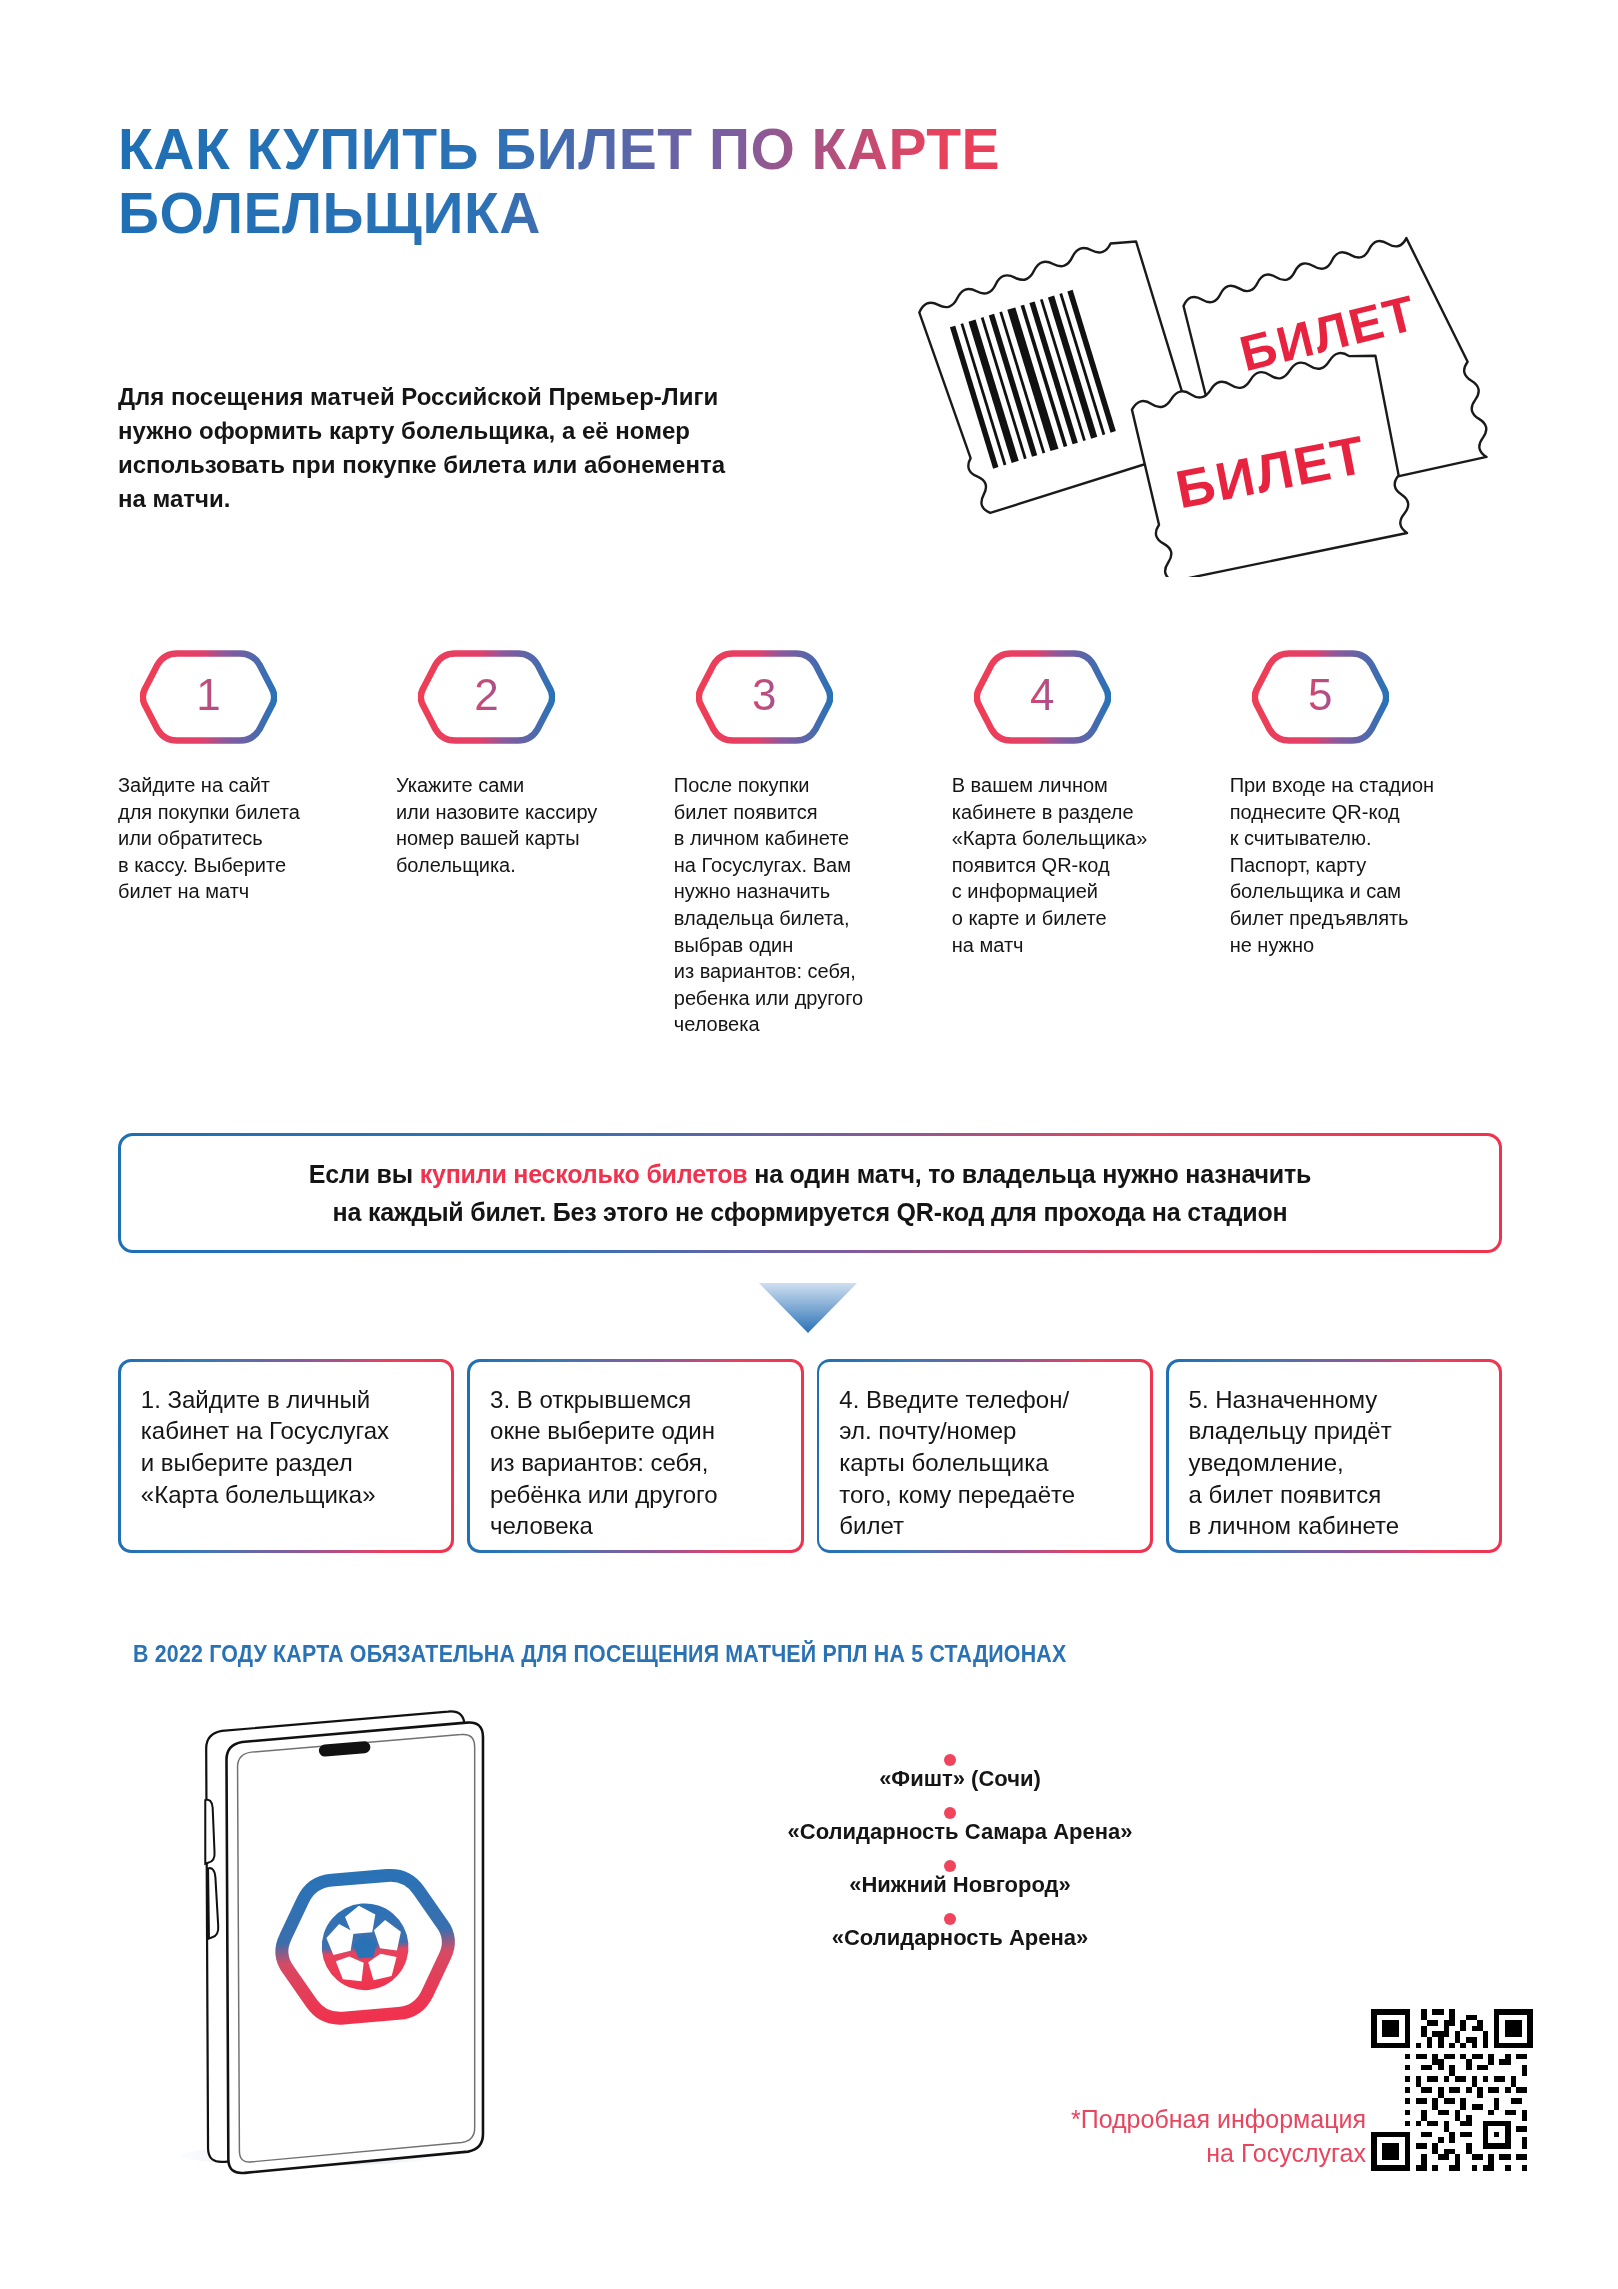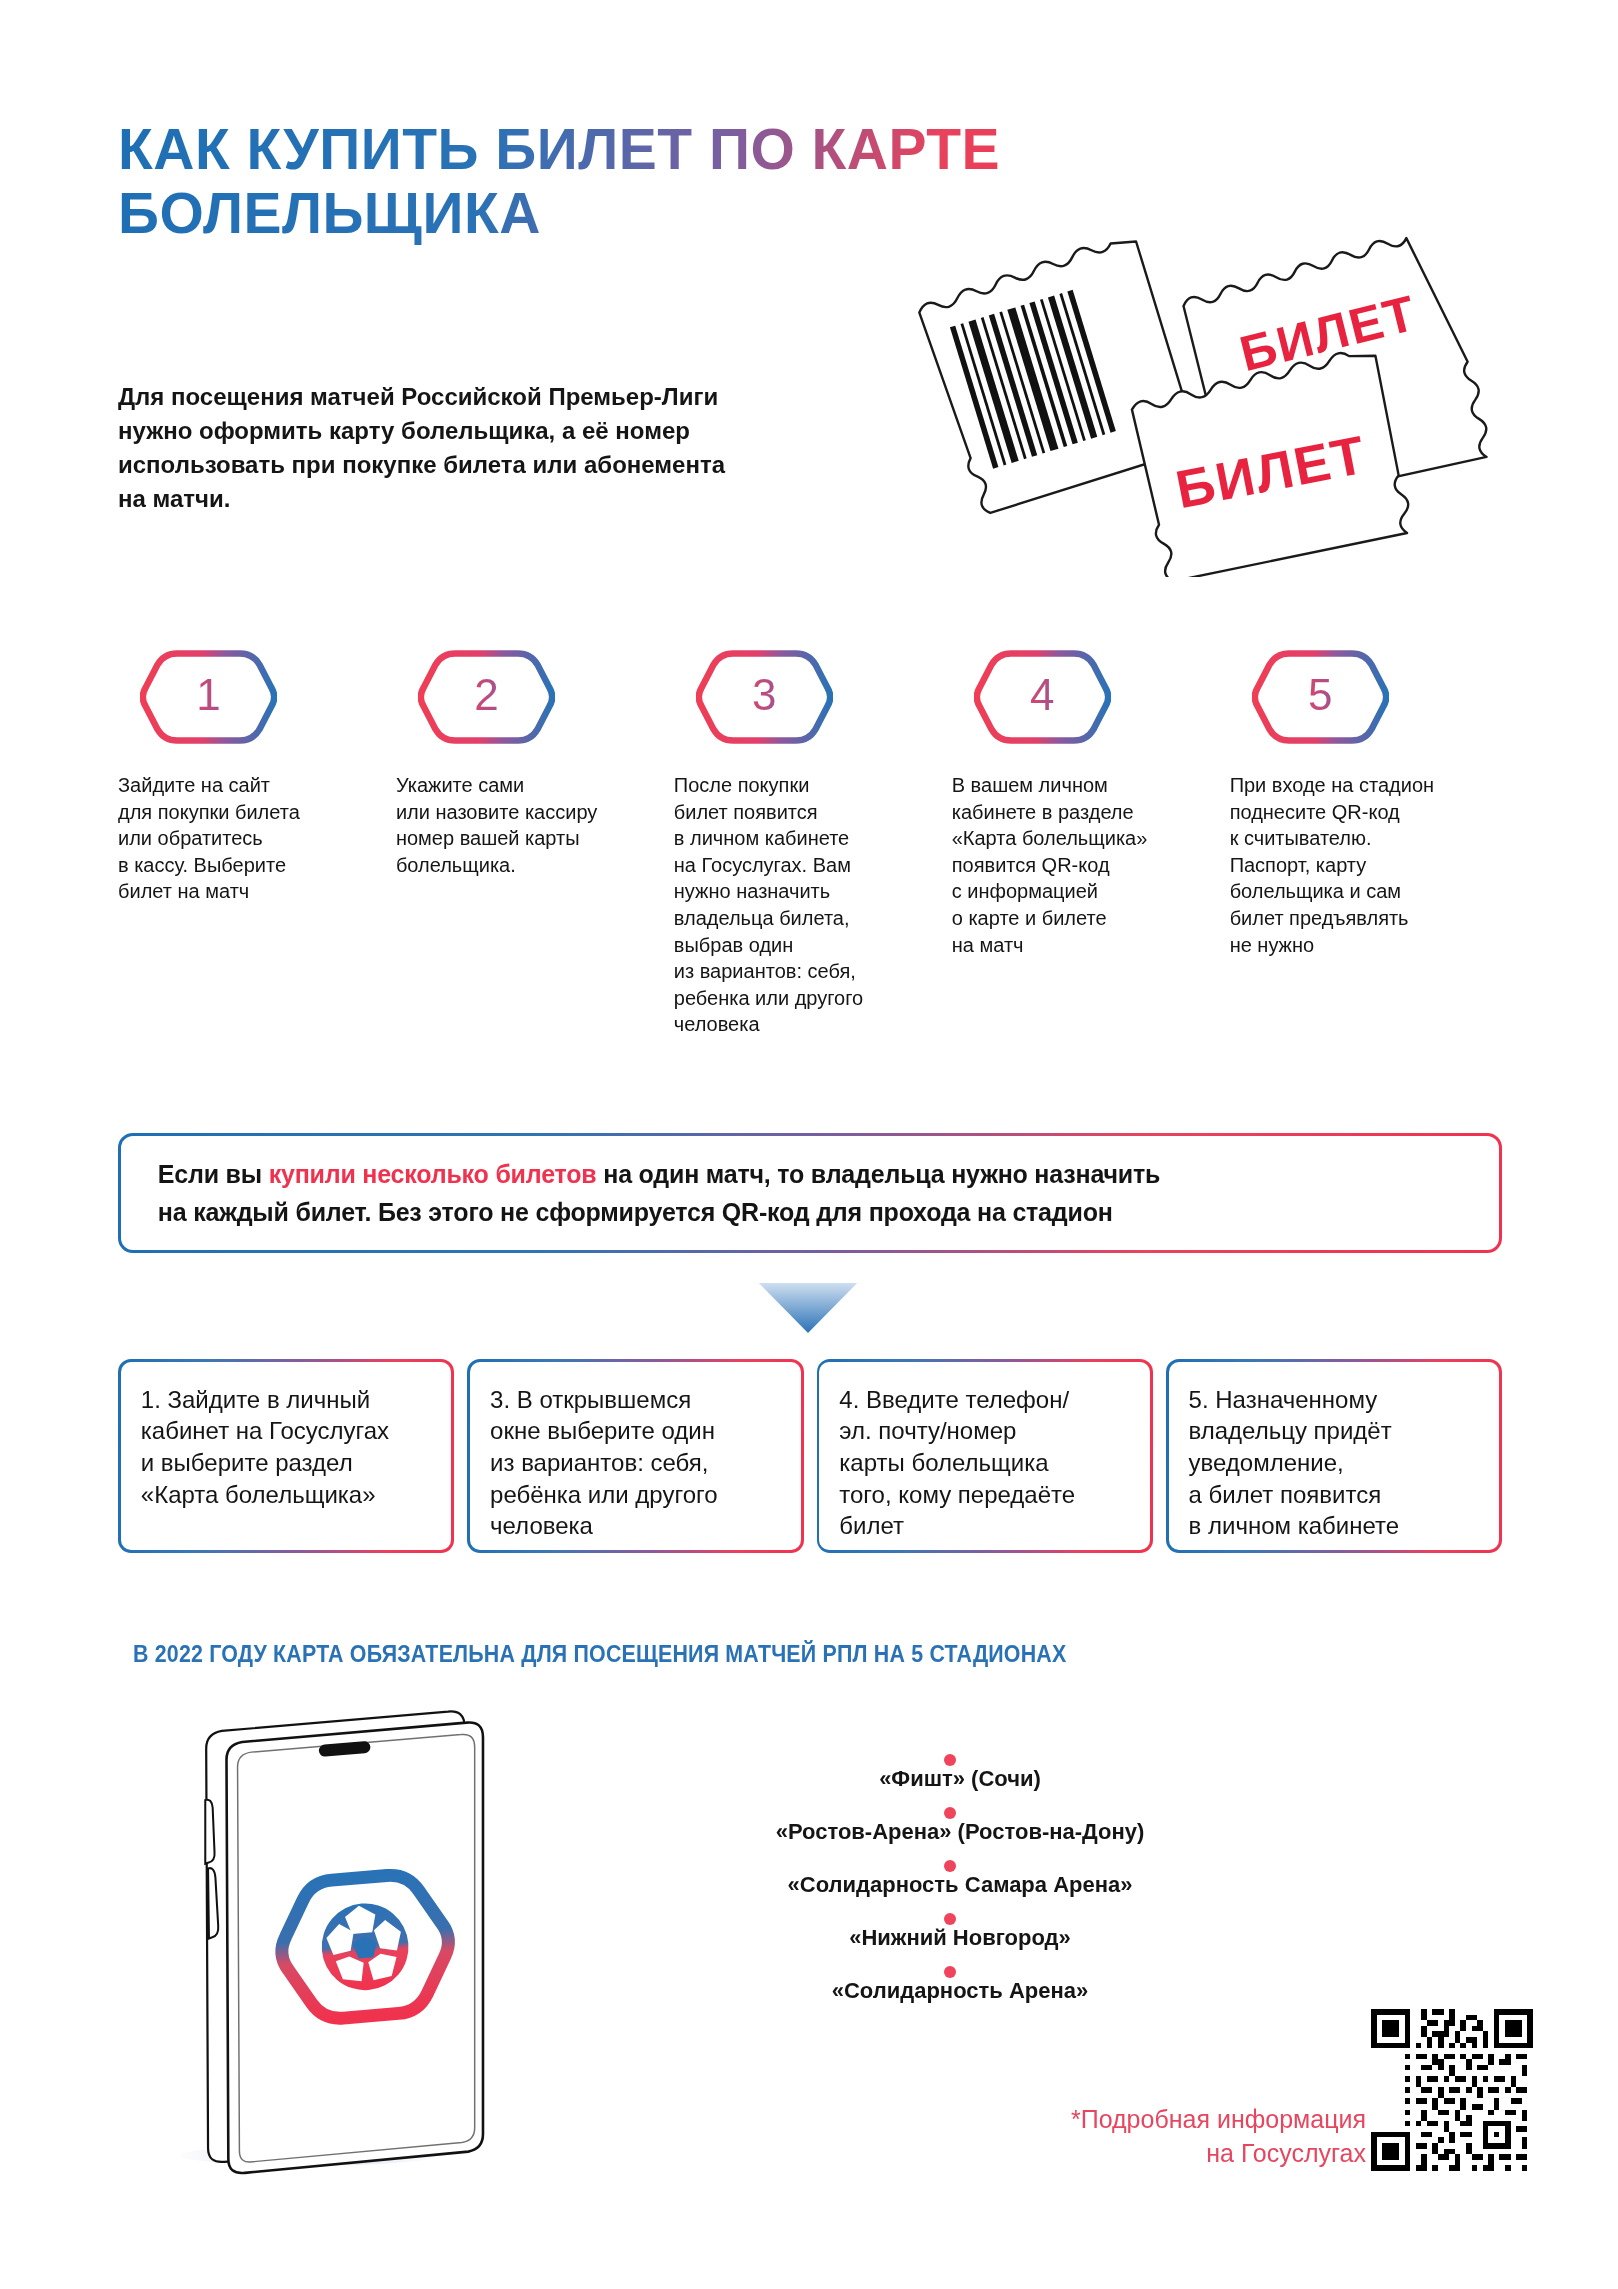--- a/index.html
+++ b/index.html
@@ -63,21 +63,21 @@
 
   
   .callout {
     position: absolute; left: 118px; top: 1133px; width: 1384px; height: 120px;
     border-radius: 14.8px;
     padding: 2.8px;
     background: linear-gradient(90deg, #1f6fb4 0%, #2f74b4 30%, #7a5d9f 52%, #e8435f 74%, #f0324e 100%);
   }
   .callout-inner {
     width: 100%; height: 100%; background: #fff; border-radius: 12px;
-    display: flex; flex-direction: column; align-items: flex-start; justify-content: center;
+    display: flex; flex-direction: column; align-items: center; justify-content: center;
     text-align: center;
     font-size: 25px; font-weight: 700; line-height: 1.52; color: #141414;
     letter-spacing: -0.2px;
     padding: 0 37px;
   }
   .callout-hl { color: #f0324e; }
 
   
   .arrow { position: absolute; left: 757px; top: 1281px; width: 102px; height: 54px; }
 
@@ -411,24 +411,20 @@
 
         <path d="M0,-9 L13,0 L8,15 L-8,15 L-13,0 Z" fill="#2a72b6"></path>
       </g>
     </svg>
   </div>
 
   <div class="stadium-list">
     <div class="stadium-item">
       <span class="dot"></span>
       <span class="stadium-name">«Фишт» (Сочи)</span>
-    </div>
-    <div class="stadium-item">
-      <span class="dot"></span>
-      <span class="stadium-name">«Ростов-Арена» (Ростов-на-Дону)</span>
     </div>
     <div class="stadium-item">
       <span class="dot"></span>
       <span class="stadium-name">«Солидарность Самара Арена»</span>
     </div>
     <div class="stadium-item">
       <span class="dot"></span>
       <span class="stadium-name">«Нижний Новгород»</span>
     </div>
     <div class="stadium-item">

